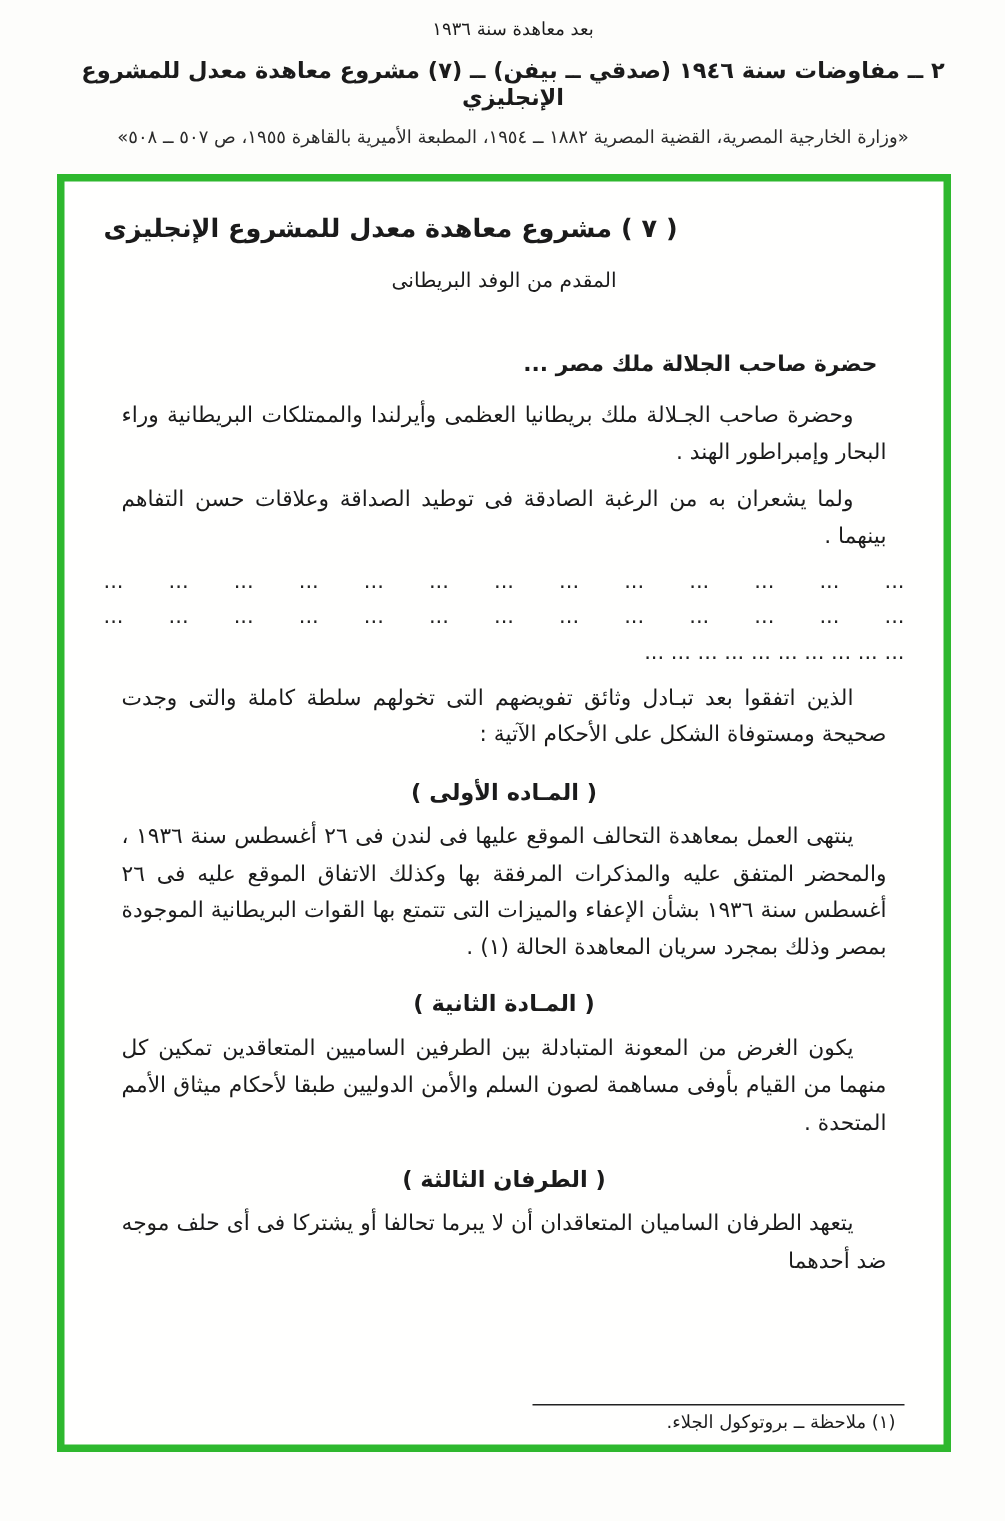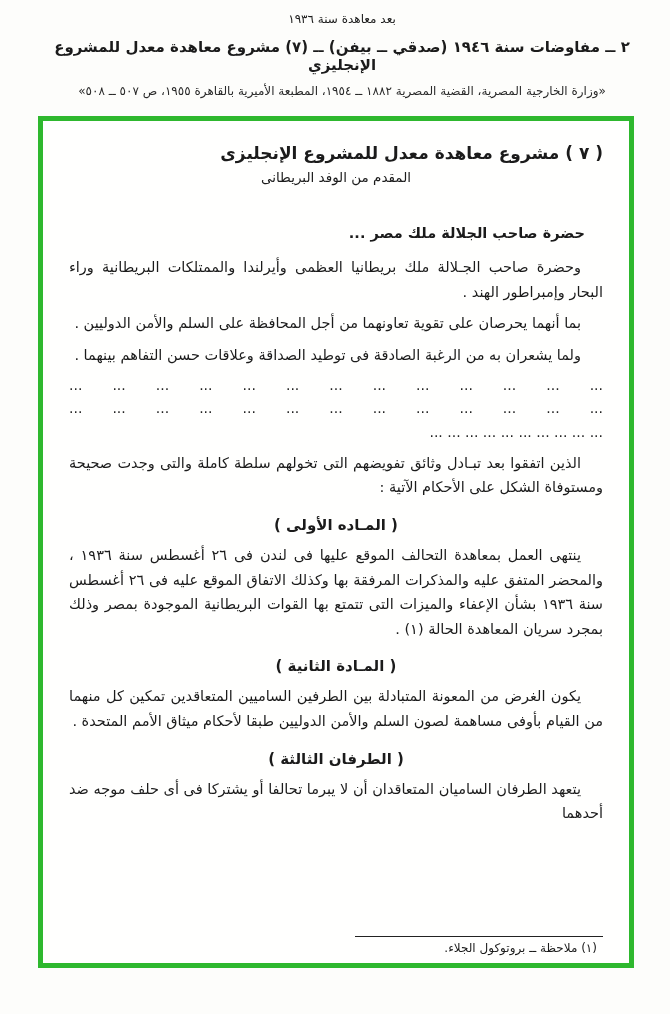--- a/index.html
+++ b/index.html
@@ -22,25 +22,25 @@
   
   .frame {
     position:absolute; left:38px; top:116px;
     width:596px; height:852px;
     border:5px solid #2eb82e;
     background:#fffffe;
     padding:14px 26px 46px 26px;
     direction:rtl;
     overflow:hidden;
   }
-  .doc-title { text-align:right; font-weight:700; font-size:17px; margin:8px 0 6px; }
+  .doc-title { text-align:left; font-weight:700; font-size:17px; margin:8px 0 16px; }
   .doc-subtitle { text-align:center; font-size:13.5px; margin-bottom:40px; }
   .salutation { font-size:14.5px; margin:24px 0 14px; text-indent:18px; font-weight:600; }
   p.body {
-    font-size:14.5px; line-height:1.7; margin:7px 0;
+    font-size:14.5px; line-height:1.7; margin:7px 12px;
     text-indent:22px; text-align:justify;
   }
   .dots-row {
     font-size:14px; line-height:1.55; margin:2px 0;
     direction:ltr; color:#222;
     text-align:justify; text-align-last:justify;
   }
   .dots-row.short { text-align:right; text-align-last:right; }
   .article-heading { text-align:center; font-weight:700; font-size:15px; margin:16px 0 9px; }
 
@@ -61,21 +61,20 @@
   </div>
 
   <div class="frame">
 
     <div class="doc-title">( ٧ ) مشروع معاهدة معدل للمشروع الإنجليزى</div>
     <div class="doc-subtitle">المقدم من الوفد البريطانى</div>
 
     <div class="salutation">حضرة صاحب الجلالة ملك مصر ...</div>
 
     <p class="body">وحضرة صاحب الجـلالة ملك بريطانيا العظمى وأيرلندا والممتلكات البريطانية وراء البحار وإمبراطور الهند .</p>
-    <p class="body">بما أنهما يحرصان على تقوية تعاونهما من أجل المحافظة على السلم والأمن الدوليين .</p>
     <p class="body">ولما يشعران به من الرغبة الصادقة فى توطيد الصداقة وعلاقات حسن التفاهم بينهما .</p>
 
     <div class="dots-row">... ... ... ... ... ... ... ... ... ... ... ... ...</div>
     <div class="dots-row">... ... ... ... ... ... ... ... ... ... ... ... ...</div>
     <div class="dots-row short">... ... ... ... ... ... ... ... ... ...</div>
 
     <p class="body">الذين اتفقوا بعد تبـادل وثائق تفويضهم التى تخولهم سلطة كاملة والتى وجدت صحيحة ومستوفاة الشكل على الأحكام الآتية :</p>
 
     <div class="article-heading">( المـاده الأولى )</div>
     <p class="body">ينتهى العمل بمعاهدة التحالف الموقع عليها فى لندن فى ٢٦ أغسطس سنة ١٩٣٦ ، والمحضر المتفق عليه والمذكرات المرفقة بها وكذلك الاتفاق الموقع عليه فى ٢٦ أغسطس سنة ١٩٣٦ بشأن الإعفاء والميزات التى تتمتع بها القوات البريطانية الموجودة بمصر وذلك بمجرد سريان المعاهدة الحالة (١) .</p>

